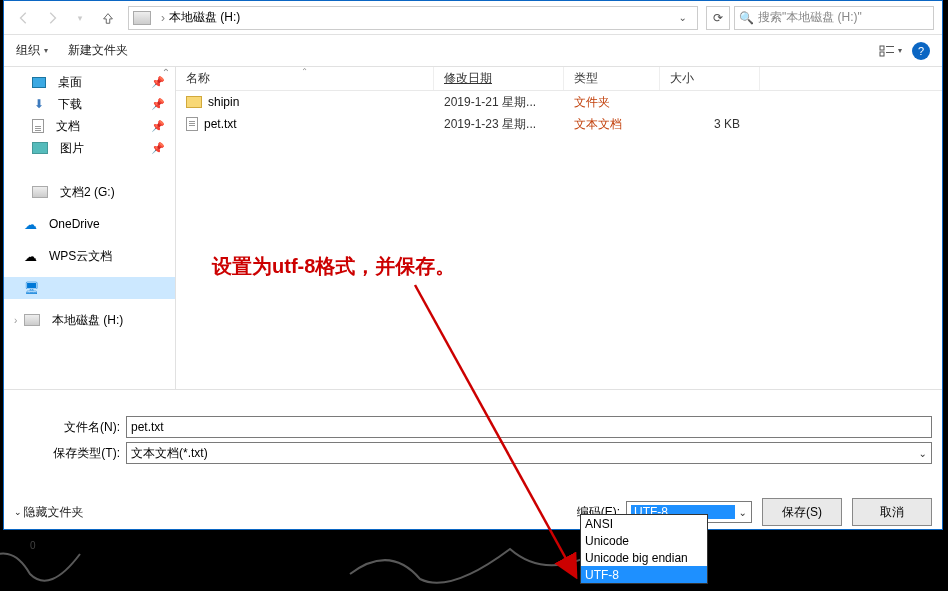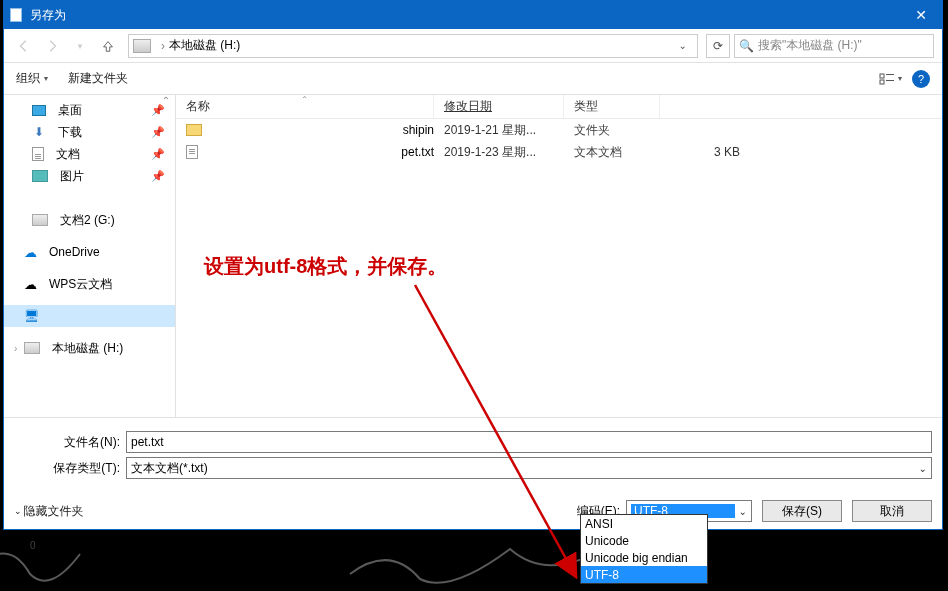--- a/index.html
+++ b/index.html
@@ -49,72 +49,67 @@
   .fv-header { height: 24px; border-bottom: 1px solid #e9e9e9; display: flex; font-size: 12px; color: #333; }
   .fv-header .col { display: flex; align-items: center; padding-left: 10px; border-right: 1px solid #eee; position: relative; }
   .fv-header .sort { position: absolute; top: 0; left: 50%; transform: translateX(-50%); font-size: 8px; color: #888; }
   .col-name { width: 258px; }
   .col-date { width: 130px; text-decoration: underline; }
   .col-type { width: 96px; }
   .col-size { width: 100px; }
   .fv-rows { flex: 1; }
   .fv-row { display: flex; height: 22px; font-size: 12px; align-items: center; }
   .fv-row .cell { padding-left: 10px; overflow: hidden; white-space: nowrap; text-overflow: ellipsis; }
-  .fv-row .cname { width: 258px; display: flex; align-items: center; gap: 23px; justify-content: space-between; }
+  .fv-row .cname { width: 258px; display: flex; align-items: center; gap: 6px; }
   .fv-row .cdate { width: 130px; color: #333; }
-  .fv-row .ctype { width: 96px; color: #404040; }
+  .fv-row .ctype { width: 96px; color: #c2410c; }
   .fv-row .csize { width: 100px; color: #333; text-align: right; padding-right: 20px; }
   .fv-row .folder-y { width: 16px; height: 12px; background: #f8d876; border: 1px solid #d1a93c; display: inline-block; }
   .fv-row .txt-icon { width: 12px; height: 14px; background: #fff; border: 1px solid #999; display: inline-block; position: relative; }
   .fv-row .txt-icon::before { content: ""; position: absolute; left: 2px; top: 3px; width: 6px; height: 1px; background: #999; box-shadow: 0 2px #999, 0 4px #999; }
 
-  .annotation { position: absolute; left: 204px; top: 253px; color: #c00; font-weight: bold; font-size: 20px; pointer-events: none; text-shadow: 0 0 1px #fff; z-index: 5; }
+  .annotation { position: absolute; left: 212px; top: 253px; color: #c00; font-weight: bold; font-size: 20px; pointer-events: none; text-shadow: 0 0 1px #fff; z-index: 5; }
   .arrow-svg { position: absolute; left: 405px; top: 280px; width: 180px; height: 300px; z-index: 20; pointer-events: none; }
 
-  .bottomform { border-top: 1px solid #e1e1e1; padding: 9px 10px; background: #fff; }
+  .bottomform { border-top: 1px solid #e1e1e1; padding: 22px 10px; background: #fff; }
   .formrow { display: flex; align-items: center; margin: 4px 0; }
   .formrow .flabel { width: 112px; text-align: right; font-size: 12px; padding-right: 6px; }
   .formrow .finput { flex: 1; height: 22px; border: 1px solid #7a7a7a; font-size: 12px; padding: 0 4px; display: flex; align-items: center; background: #fff; }
   .formrow .combo { flex: 1; height: 22px; border: 1px solid #7a7a7a; font-size: 12px; padding: 0 4px; display: flex; align-items: center; background: #fff; position: relative; text-align: center; }
   .formrow .combo .caret { position: absolute; right: 4px; font-size: 10px; color: #333; }
 
   .buttonrow { display: flex; align-items: center; padding: 8px 10px 6px; font-size: 12px; }
   .buttonrow .hide-folders { display: flex; align-items: center; gap: 2px; color: #222; }
   .buttonrow .hide-folders .tog { font-size: 9px; }
   .buttonrow .spacer { flex: 1; }
   .buttonrow .enc-label { margin-right: 6px; }
   .enc-combo { width: 126px; height: 22px; border: 1px solid #7a7a7a; position: relative; background: #fff; display: flex; align-items: center; padding: 0 4px; font-size: 12px; }
   .enc-combo .sel { flex: 1; background: #1e90ff; color: #fff; padding: 0 3px; }
   .enc-combo .caret { font-size: 10px; color: #333; padding-left: 4px; }
-  .btn { height: 22px; min-width: 80px; border: 1px solid #888; background: #e9e9e9; font-size: 12px; margin-left: 10px; display: flex; align-items: center; justify-content: center; }
+  .btn { height: 28px; min-width: 80px; border: 1px solid #888; background: #e9e9e9; font-size: 12px; margin-left: 10px; display: flex; align-items: center; justify-content: center; }
 
   .dropdown { position: absolute; left: 580px; top: 514px; width: 128px; border: 1px solid #333; background: #fff; font-size: 12px; z-index: 10; }
   .dropdown .opt { height: 17px; padding: 0 4px; display: flex; align-items: center; }
   .dropdown .opt.highlight { background: #1e90ff; color: #fff; }
 
   .bg-scribble { position: absolute; left: -30px; top: 534px; width: 980px; height: 60px; pointer-events: none; opacity: 0.35; }
   .desktop-icon { width: 14px; height: 11px; display: inline-block; background: #3ba9e3; border: 1px solid #1b75a1; }
   .dl-arrow { width: 14px; height: 14px; display: flex; align-items: center; justify-content: center; color: #3d7abd; }
 </style>
 </head>
 <body>
 
 <svg class="bg-scribble" viewBox="0 0 980 60">
   <path d="M10 30 Q 40 5 60 40 Q 80 60 110 20" stroke="#fff" stroke-width="2" fill="none"></path>
   <path d="M380 40 Q 420 10 450 45 Q 480 60 540 15 Q 580 50 640 10" stroke="#fff" stroke-width="2" fill="none"></path>
   <text x="60" y="15" fill="#bbb" font-size="10">0</text>
 </svg>
 
 <div class="window">
 
-  <div class="titlebar">
-    <span class="icon-t"></span>
-    <span>另存为</span>
-    <div class="close">✕</div>
-  </div>
 
   <div class="navrow">
     <div class="navbtn dim">
       <svg viewBox="0 0 16 16">
           <path d="M10 2 L4 8 L10 14" stroke="#999" stroke-width="1.5" fill="none"></path>
         </svg>
     </div>
     <div class="navbtn dim">
       <svg viewBox="0 0 16 16">
           <path d="M6 2 L12 8 L6 14" stroke="#999" stroke-width="1.5" fill="none"></path>
@@ -218,20 +213,23 @@
         <div class="col col-name">
           <span class="sort">⌃</span>
           <span>名称</span>
         </div>
         <div class="col col-date">
             <span>修改日期</span>
           </div>
         <div class="col col-type">
             <span>类型</span>
           </div>
+        <div class="col col-size">
+            <span>大小</span>
+          </div>
       </div>
       <div class="fv-rows" id="fv-rows">
           <div class="fv-row">
             <div class="cell cname">
               <span class="folder-y"></span>
               <span>shipin</span>
             </div>
             <div class="cell cdate">2019-1-21 星期...</div>
             <div class="cell ctype">文件夹</div>
             <div class="cell csize"></div>

